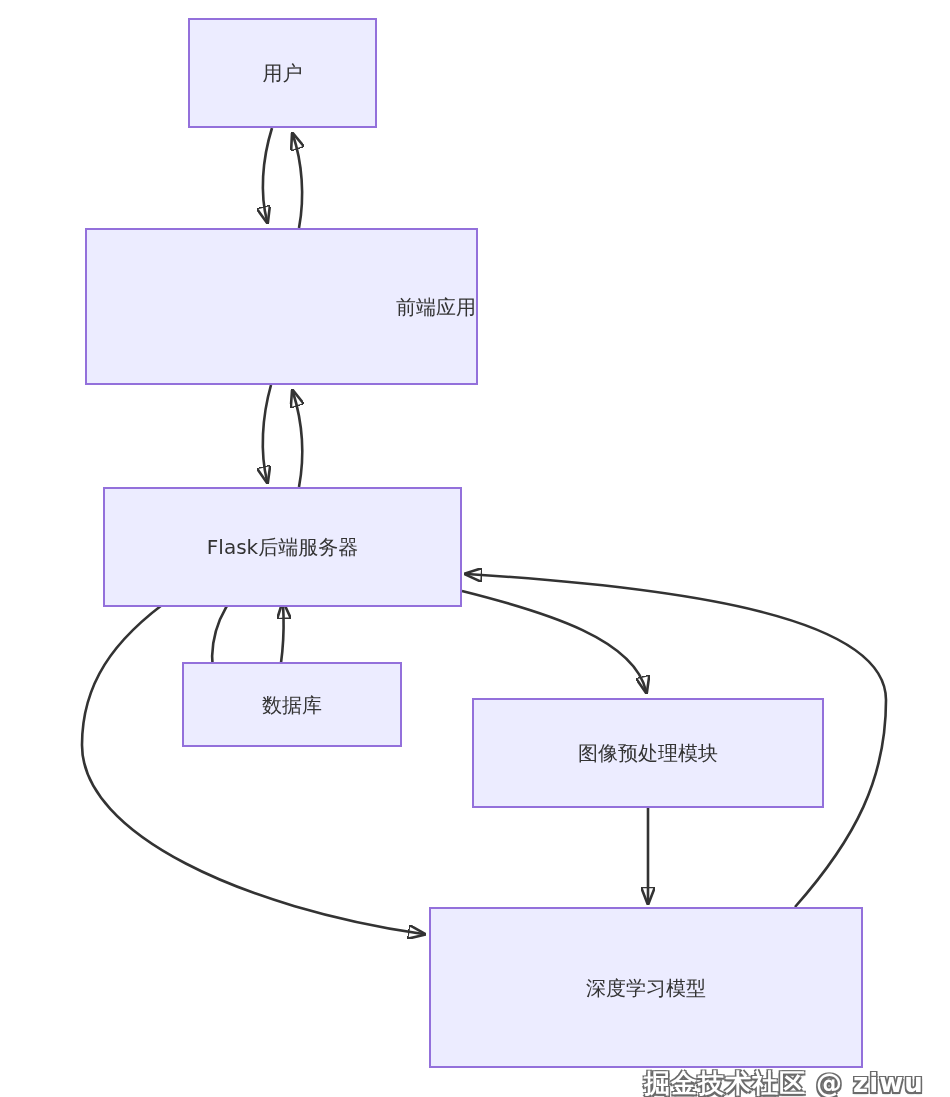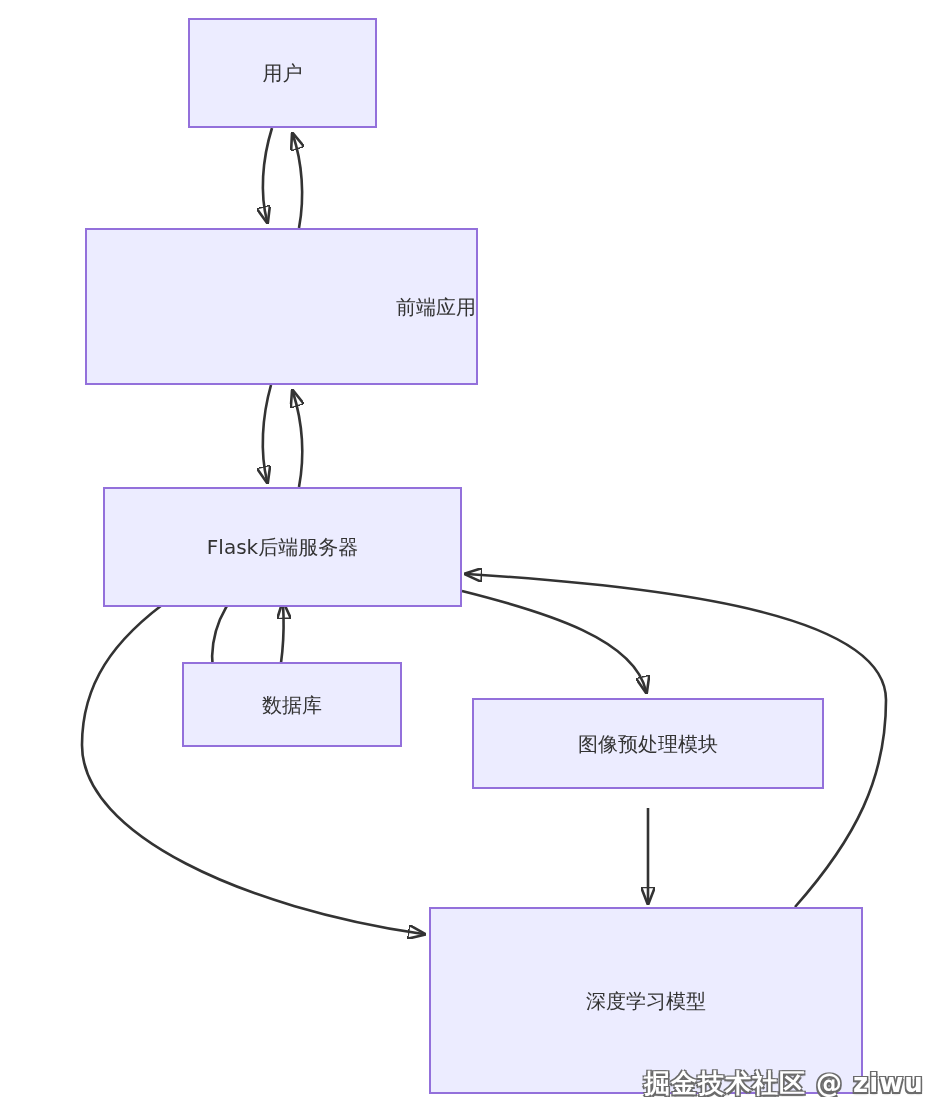--- a/index.html
+++ b/index.html
@@ -38,22 +38,22 @@
     color: #333333;
     font-size: 20px;
     text-align: center;
     line-height: 1.1;
   }
   .node span { display: block; white-space: nowrap; }
   #node-user       { left: 188px; top: 18px;  width: 189px; height: 110px; }
   #node-frontend   { left: 85px;  top: 228px; width: 393px; height: 157px; align-items: flex-end; }
   #node-backend    { left: 103px; top: 487px; width: 359px; height: 120px; }
   #node-database   { left: 152px; top: 662px; width: 220px; height: 85px; margin-left: 30px; }
-  #node-preprocess { left: 472px; top: 698px; width: 352px; height: 91px; }
-  #node-model      { left: 429px; top: 907px; width: 434px; height: 187px; }
+  #node-preprocess { left: 472px; top: 698px; width: 352px; height: 110px; }
+  #node-model      { left: 429px; top: 907px; width: 434px; height: 161px; }
   #watermark {
     position: absolute;
     left: 644px;
     top: 1036px;
     width: 272px;
     font-size: 26px;
     font-weight: bold;
     letter-spacing: 1px;
     color: #ffffff;
     text-align: right;

